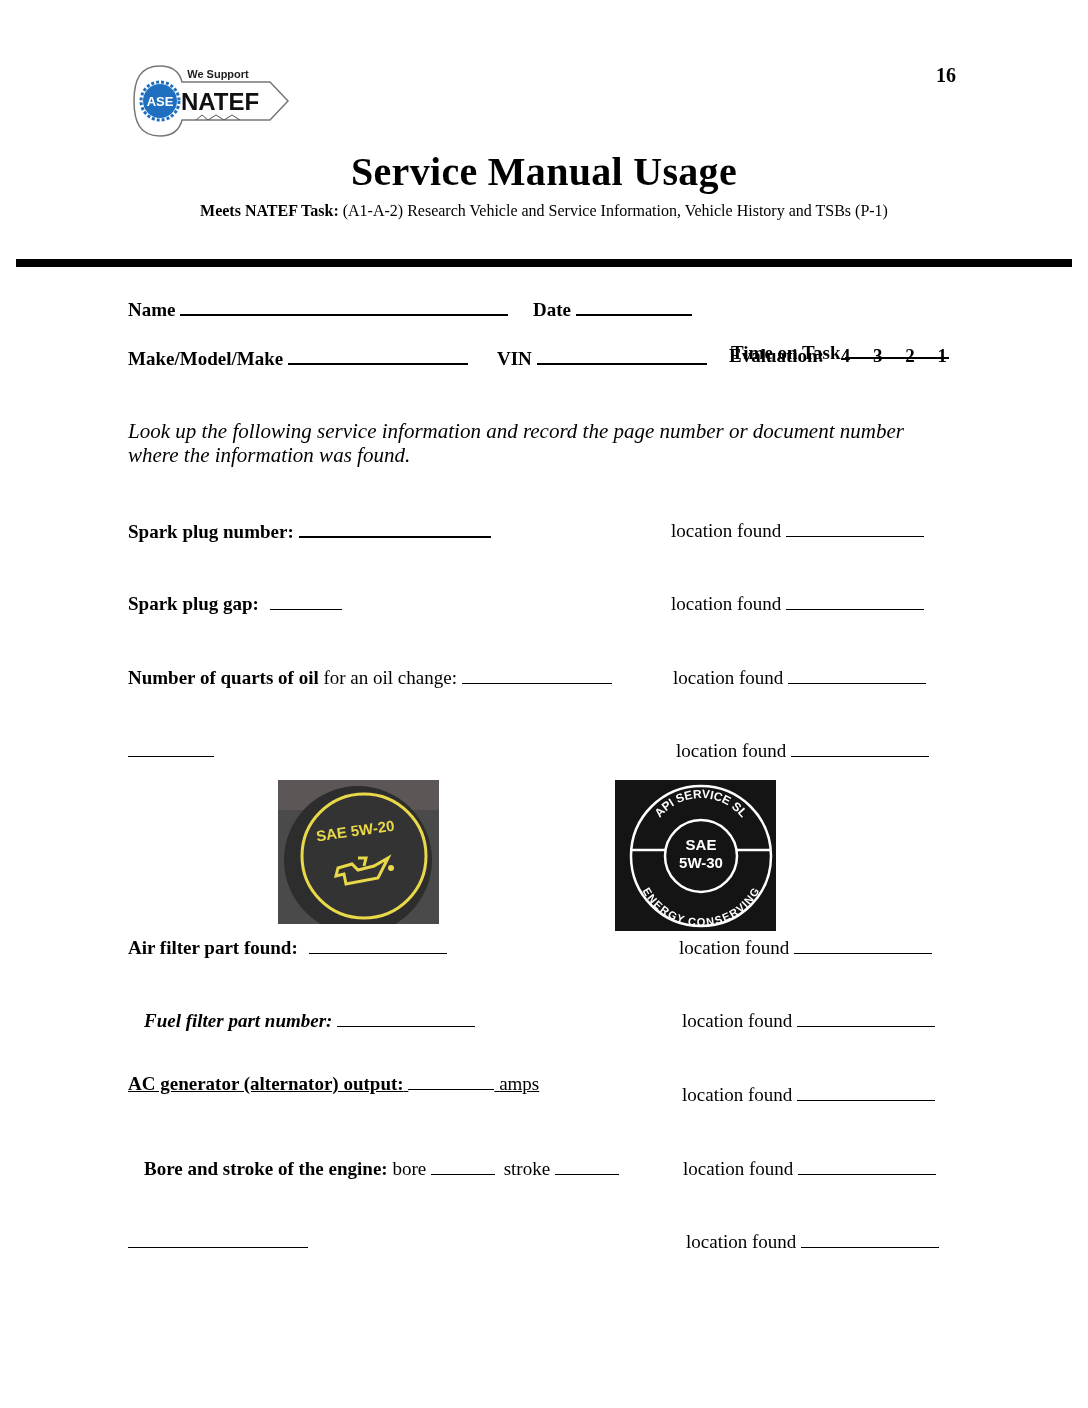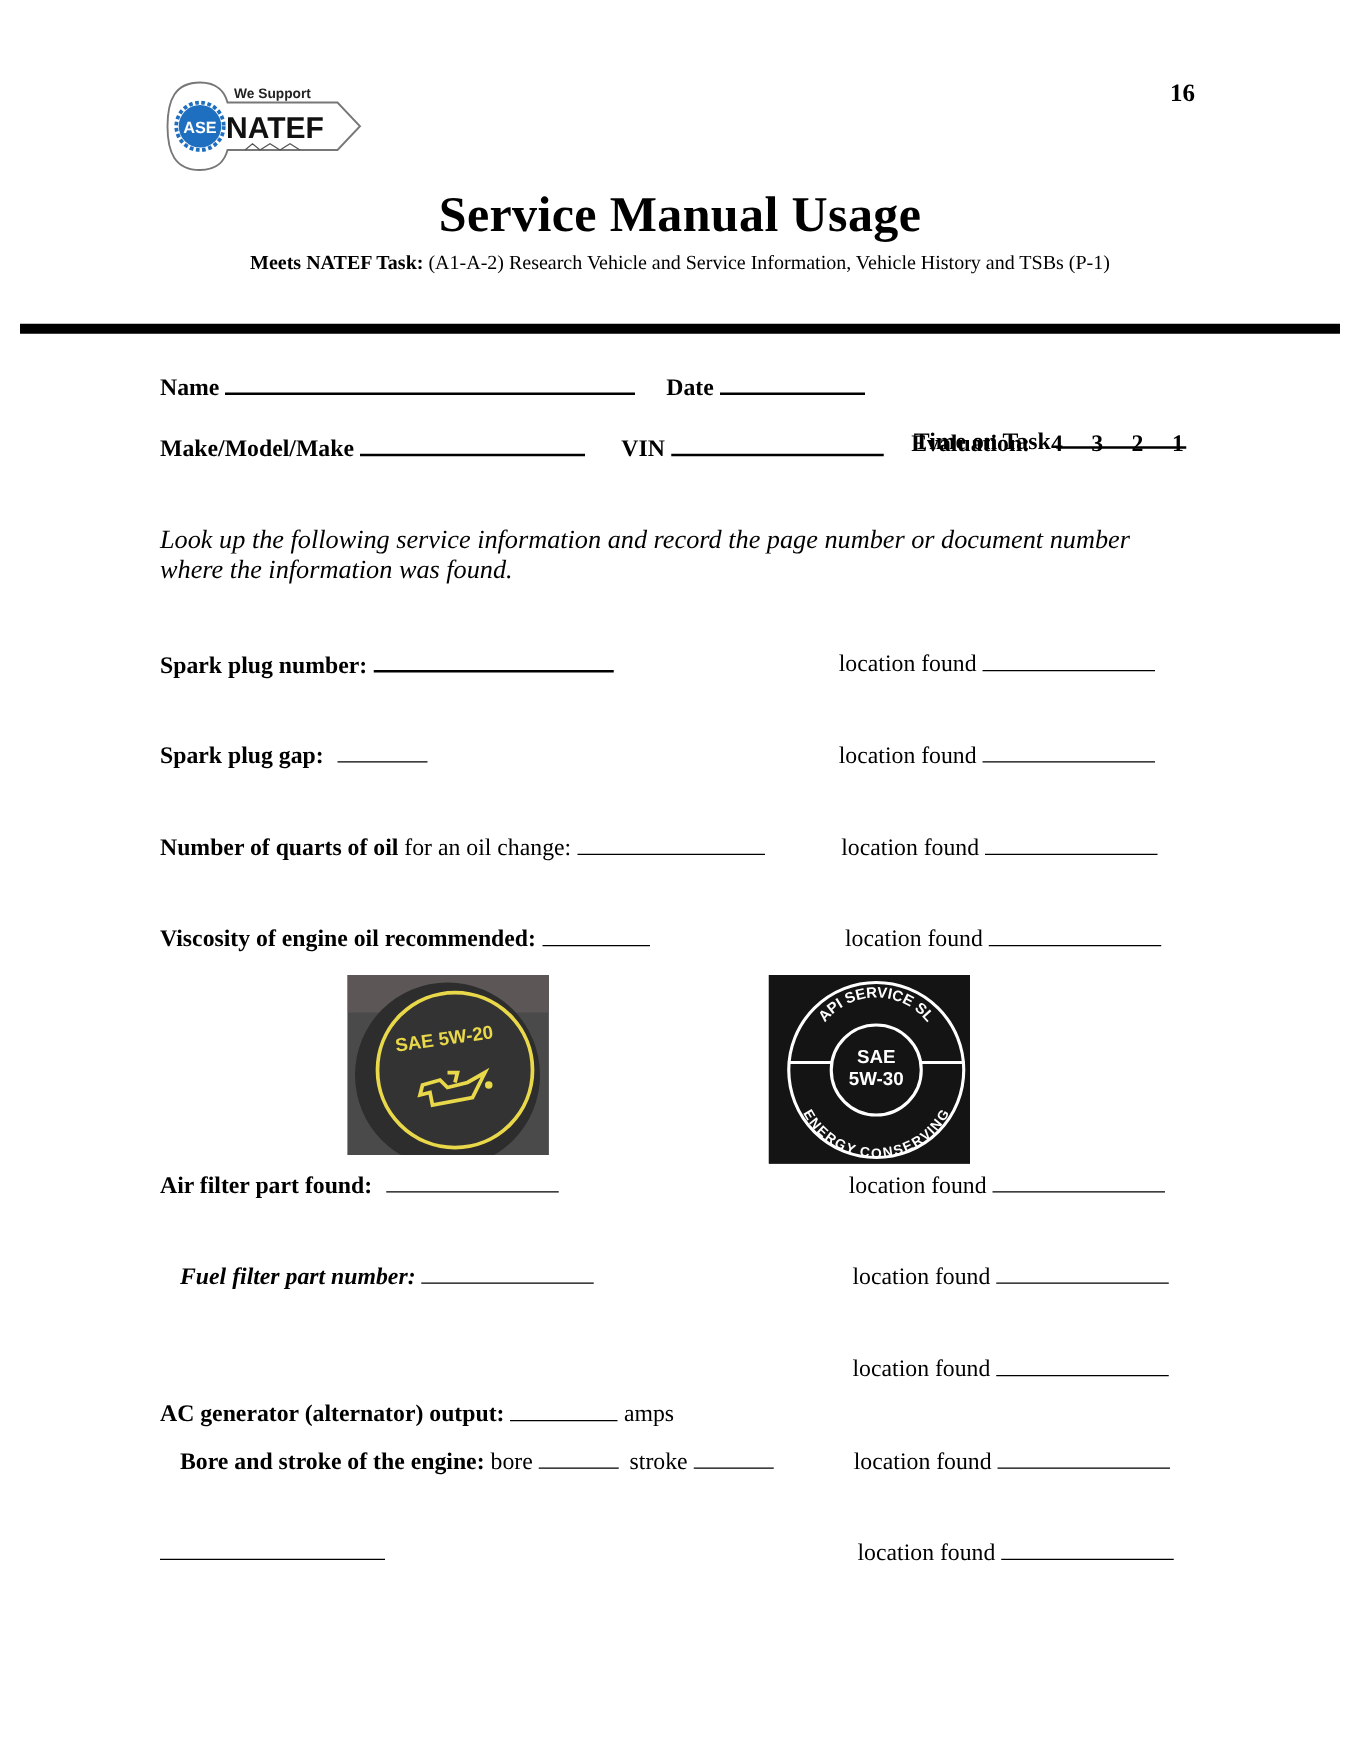--- a/index.html
+++ b/index.html
@@ -100,21 +100,20 @@
   <span class="lbl">Number of quarts of oil</span>
   <span>for an oil change:</span>
   <span class="tline" style="width:150px;"></span>
 </div>
 <div class="abs loc" style="left:673px; top:665px;">
   <span>location found</span>
   <span class="tline" style="width:138px;"></span>
 </div>
 
 <div class="abs row" style="left:128px; top:738px;">
-  <span class="lbl">Viscosity of engine oil recommended:</span>
   <span class="tline" style="width:86px;"></span>
 </div>
 <div class="abs loc" style="left:676px; top:738px;">
   <span>location found</span>
   <span class="tline" style="width:138px;"></span>
 </div>
 
 <div class="abs photo" style="left:278px; top:780px; width:161px; height:144px; background:#3a3a3a;">
   <svg width="161" height="144" viewBox="0 0 161 144">
     <rect width="161" height="144" fill="#4a4a4a"></rect>
@@ -161,21 +160,21 @@
 
 <div class="abs row" style="left:144px; top:1008px;font-style:italic;">
   <span class="lbl">Fuel filter part number:</span>
   <span class="tline" style="width:138px;"></span>
 </div>
 <div class="abs loc" style="left:682px; top:1008px;">
   <span>location found</span>
   <span class="tline" style="width:138px;"></span>
 </div>
 
-<div class="abs row" style="left:128px; top:1118px;">
+<div class="abs row" style="left:128px; top:1071px;text-decoration:underline;">
   <span class="lbl">AC generator (alternator) output:</span>
   <span class="tline" style="width:86px;"></span>
   <span>amps</span>
 </div>
 <div class="abs loc" style="left:682px; top:1082px;">
   <span>location found</span>
   <span class="tline" style="width:138px;"></span>
 </div>
 
 <div class="abs row" style="left:144px; top:1156px;">

